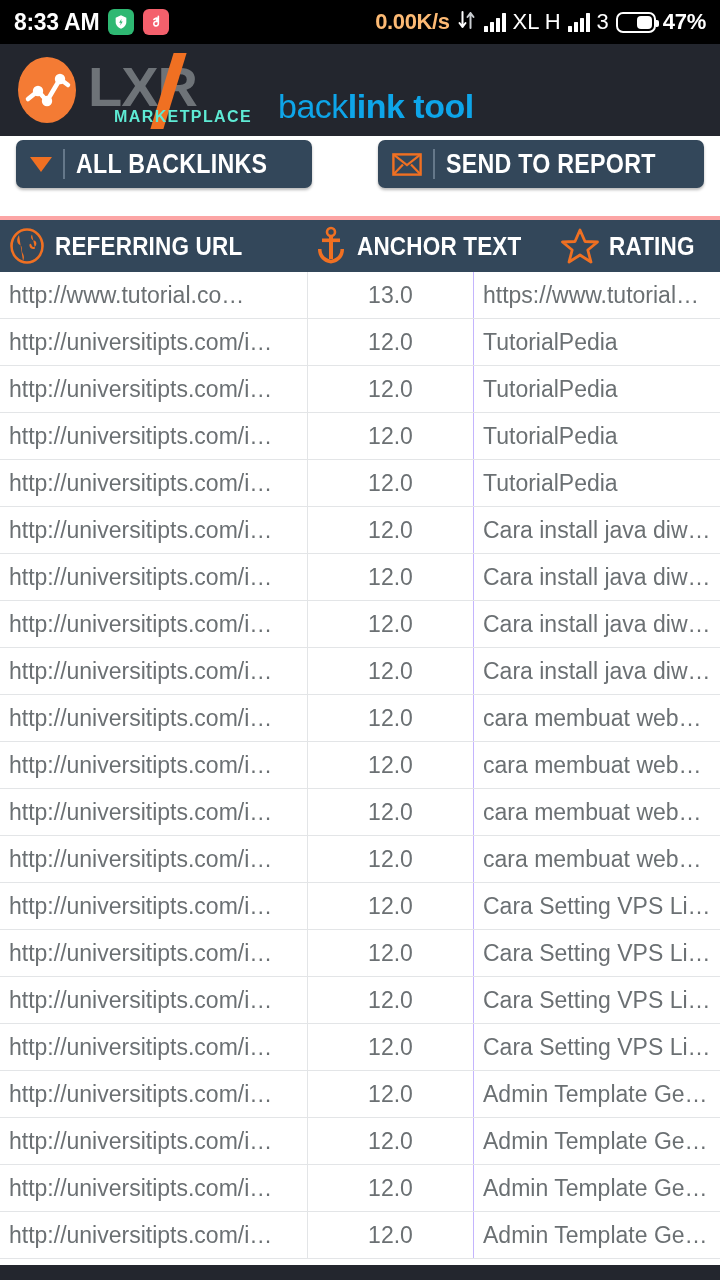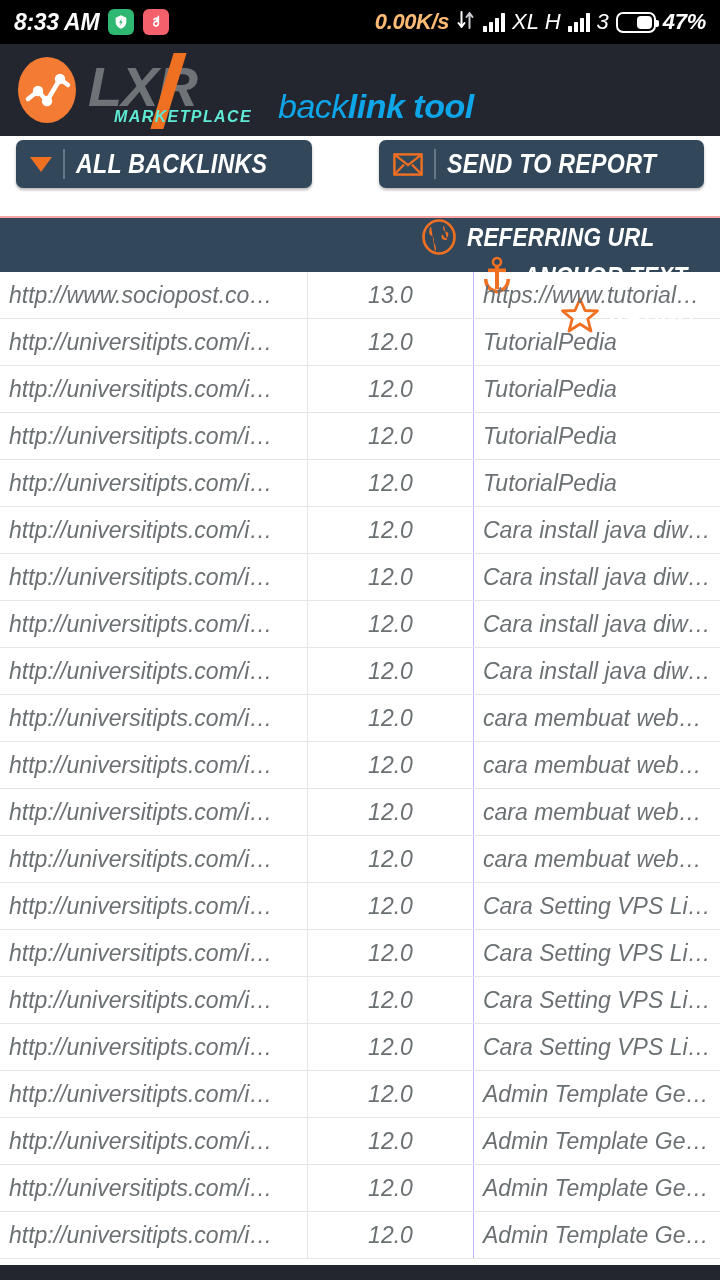--- a/index.html
+++ b/index.html
@@ -232,22 +232,21 @@
   
   .tbl {
     width: 720px;
     background: #ffffff;
   }
   .tbl-head {
     height: 56px;
     background: #33475a;
     display: flex;
     align-items: flex-end;
-    border-top: 2px solid #fca5a5;
-    flex-direction: column;
+    border-top: 4px solid #fca5a5;
   }
   .th {
     display: flex;
     align-items: center;
     height: 100%;
   }
   .th-url    { width: 308px; padding-left: 8px; }
   .th-rating { width: 166px; padding-left: 6px; }
   .th-anchor { width: 246px; padding-left: 6px; }
   .th-icon {
@@ -302,21 +301,21 @@
   }
 
   .bottom-strip {
     position: absolute;
     left: 0;
     top: 1265px;
     width: 720px;
     height: 15px;
     background: #23262e;
   }
-  .page-root { position: relative; width: 720px; height: 1280px; overflow: hidden; font-style: italic; }
+  .page-root { position: relative; width: 720px; height: 1280px; overflow: hidden; }
   .table-clip { height: 987px; overflow: hidden; }
 </style>
 </head>
 <body>
 
 <div class="page-root">
 
   <div class="status-bar">
     <div class="sb-left">
       <span class="sb-clock">8:33 AM</span>
@@ -433,21 +432,21 @@
             <polygon points="20,3 25,14.5 37.5,15 27.8,23 31,35 20,28 9,35 12.2,23 2.5,15 15,14.5" fill="none" stroke="#f07022" stroke-width="2.8" stroke-linejoin="round"></polygon>
           </svg>
         </span>
         <span class="th-text">RATING</span>
       </div>
     </div>
 
     <div class="table-clip">
       <div class="tbl-body">
         <div class="trow">
-            <div class="tcell c-url">http://www.sociopost.co…</div>
+            <div class="tcell c-url">http://www.tutorial.co…</div>
             <div class="tcell c-rating">13.0</div>
             <div class="tcell c-anchor">https://www.tutorial…</div>
           </div>
         <div class="trow">
             <div class="tcell c-url">http://universitipts.com/i…</div>
             <div class="tcell c-rating">12.0</div>
             <div class="tcell c-anchor">TutorialPedia</div>
           </div>
         <div class="trow">
             <div class="tcell c-url">http://universitipts.com/i…</div>

